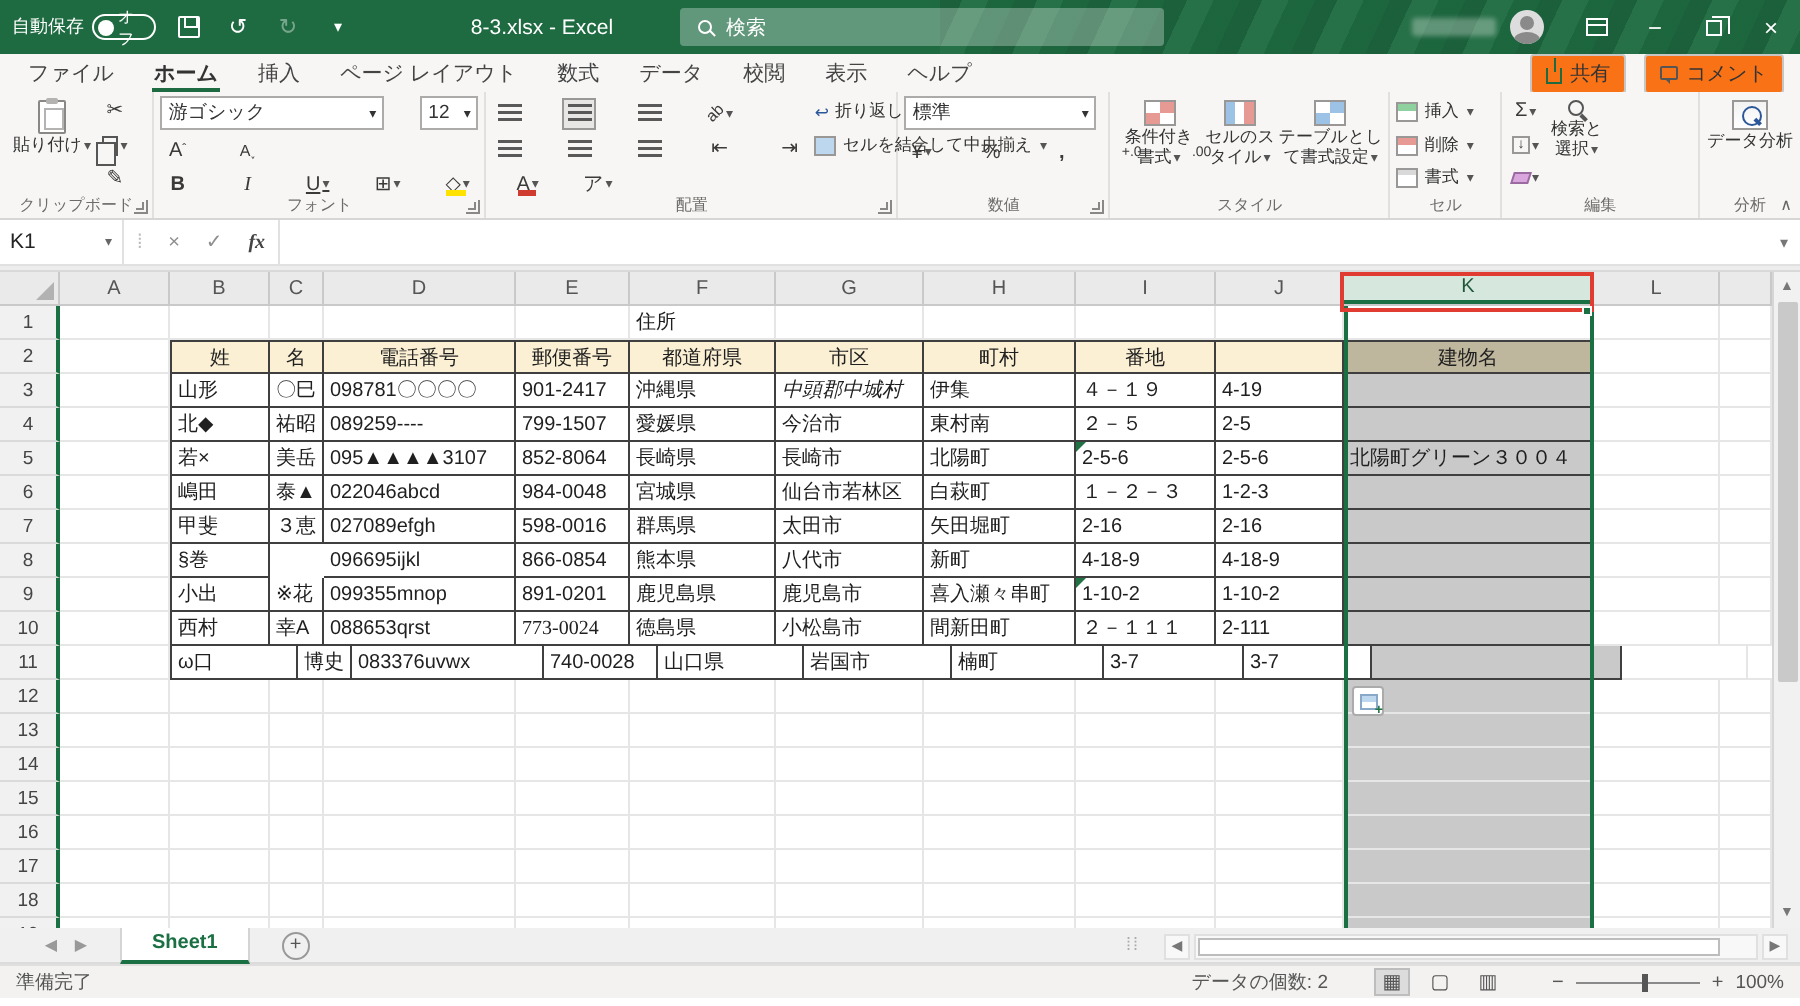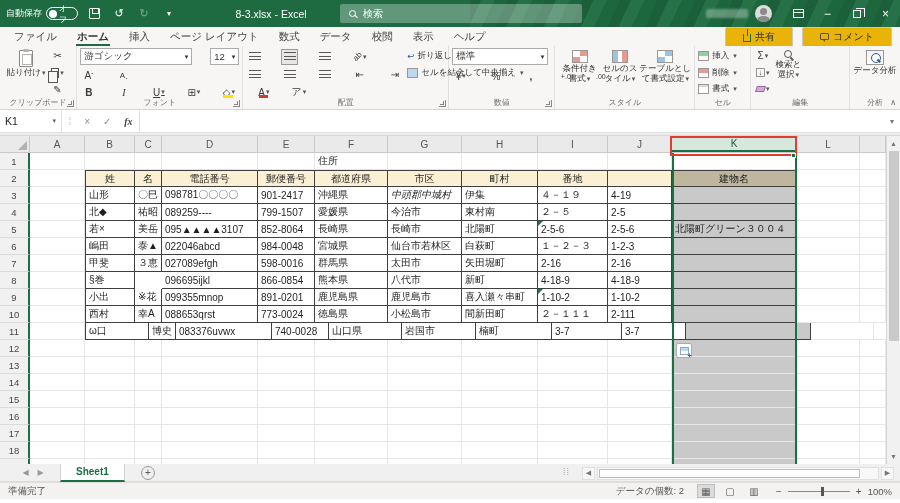--- a/index.html
+++ b/index.html
@@ -31,21 +31,21 @@
 .ico-ribopt::before{content:'';position:absolute;left:0;right:0;top:2px;height:1px;background:#fff}
 .ico-restore{width:8px;height:8px;border:1px solid #fff;position:relative}
 .ico-restore::before{content:'';position:absolute;left:2px;top:-3px;width:8px;height:8px;border:1px solid #fff;border-bottom:none;border-left:none}
 
 
 .tabrow{height:19px;background:#f7f6f5;display:flex;align-items:center;padding-left:4px}
 .rtab{padding:0 10px;height:19px;display:flex;align-items:center;font-size:10.5px;color:#444;position:relative;white-space:nowrap}
 .rtab.active{font-weight:bold;color:#333}
 .rtab.active::after{content:'';position:absolute;left:9px;right:9px;bottom:0;height:2.5px;background:#1e6b41}
 .tabrow-right{margin-left:auto;display:flex;gap:9px;padding-right:8px}
-.pillbtn{height:20px;border:1px solid #c8c6c4;background:#eab308;border-radius:2px;display:flex;align-items:center;gap:4px;padding:0 17px;font-size:10px;color:#333}
+.pillbtn{height:20px;border:1px solid #c8c6c4;background:#f97316;border-radius:2px;display:flex;align-items:center;gap:4px;padding:0 7px;font-size:10px;color:#333}
 .ico-share{width:8px;height:8px;border:1px solid #1e6b41;border-top:none;position:relative;margin-top:2px}
 .ico-share::before{content:'';position:absolute;left:2.5px;top:-5px;width:1.4px;height:7px;background:#1e6b41}
 .ico-comment{width:9px;height:7px;border:1px solid #555;border-radius:1px;position:relative}
 .ico-comment::after{content:'';position:absolute;left:1px;bottom:-3px;border-left:3px solid transparent;border-right:0 solid transparent;border-top:3px solid #555}
 
 
 .ribbon{height:64px;background:#f7f6f5;border-bottom:1px solid #d8d6d4;display:flex;position:relative}
 .rgroup{position:relative;border-right:1px solid #e2e0de;padding:2px 3px 12px;display:flex}
 .glabel{position:absolute;bottom:1px;left:0;right:0;text-align:center;font-size:8px;color:#6e6c69;white-space:nowrap}
 .launcher{position:absolute;bottom:2px;right:2px;width:7px;height:7px;border-right:1px solid #8a8886;border-bottom:1px solid #8a8886}
@@ -130,21 +130,21 @@
 .stab{height:18px;background:#fff;border-left:1px solid #d4d4d4;border-right:1px solid #d4d4d4;border-bottom:2px solid #1a7043;padding:0 15px;display:flex;align-items:center;font-size:10px;font-weight:bold;color:#1a7043;margin-left:12px}
 .addsheet{width:14px;height:14px;border:1px solid #999;border-radius:50%;display:flex;align-items:center;justify-content:center;color:#555;font-size:10px;margin-left:16px;line-height:1}
 .splitdots{position:absolute;right:330px;top:3px;color:#aaa;font-size:9px;letter-spacing:1px}
 .hscroll{position:absolute;right:6px;top:2px;width:312px;height:14px;display:flex;align-items:center;gap:2px}
 .harrow{width:13px;height:13px;border:1px solid #e0e0e0;background:#f8f8f8;display:flex;align-items:center;justify-content:center;font-size:7px;color:#777}
 .htrack{flex:1;height:13px;border:1px solid #e0e0e0;background:#f8f8f8;display:flex;align-items:center;padding:1px}
 .hthumb{height:9px;width:94%;background:#fff;border:1px solid #bdbdbd}
 
 
 .statusbar{height:17px;background:#f3f2f1;border-top:1px solid #e1dfdd;display:flex;align-items:center;padding:0 8px;font-size:9.5px;color:#555}
-.sb-right{margin-left:auto;display:flex;align-items:center;gap:13px}
+.sb-right{margin-left:auto;display:flex;align-items:center;gap:23px}
 .viewbtns{display:flex;gap:6px;align-items:center}
 .vb{width:18px;height:14px;display:flex;align-items:center;justify-content:center;font-size:10px;color:#555}
 .vb.on{background:#dcdcdc;border:1px solid #bdbdbd}
 .zoomctl{display:flex;align-items:center;gap:6px}
 .ztrack{width:62px;height:1px;background:#8a8a8a;position:relative}
 .zhandle{position:absolute;left:54%;top:-4px;width:3px;height:9px;background:#555}
 .zsign{font-size:10px;color:#555}
 </style>
 </head>
 <body>
@@ -555,21 +555,21 @@
           <div class="cell tb ksel" style="width: 125px;"></div>
           <div class="cell" style="width: 63px;"></div>
           <div class="cell" style="width: 26px;"></div>
         </div>
         <div class="grow">
           <div class="rownum">10</div>
           <div class="cell" style="width: 55px;"></div>
           <div class="cell tb bl" style="width: 50px;">西村</div>
           <div class="cell tb" style="width: 27px;">幸A</div>
           <div class="cell tb" style="width: 96px;">088653qrst</div>
-          <div class="cell tb" style="width: 57px;">773-0024</div>
+          <div class="cell tb" style="width: 57px; font-family: Liberation Serif, serif;">773-0024</div>
           <div class="cell tb" style="width: 73px;">徳島県</div>
           <div class="cell tb" style="width: 74px;">小松島市</div>
           <div class="cell tb" style="width: 76px;">間新田町</div>
           <div class="cell tb" style="width: 70px;">２－１１１</div>
           <div class="cell tb" style="width: 64px;">2-111</div>
           <div class="cell tb ksel" style="width: 125px;"></div>
           <div class="cell" style="width: 63px;"></div>
           <div class="cell" style="width: 26px;"></div>
         </div>
         <div class="grow">

